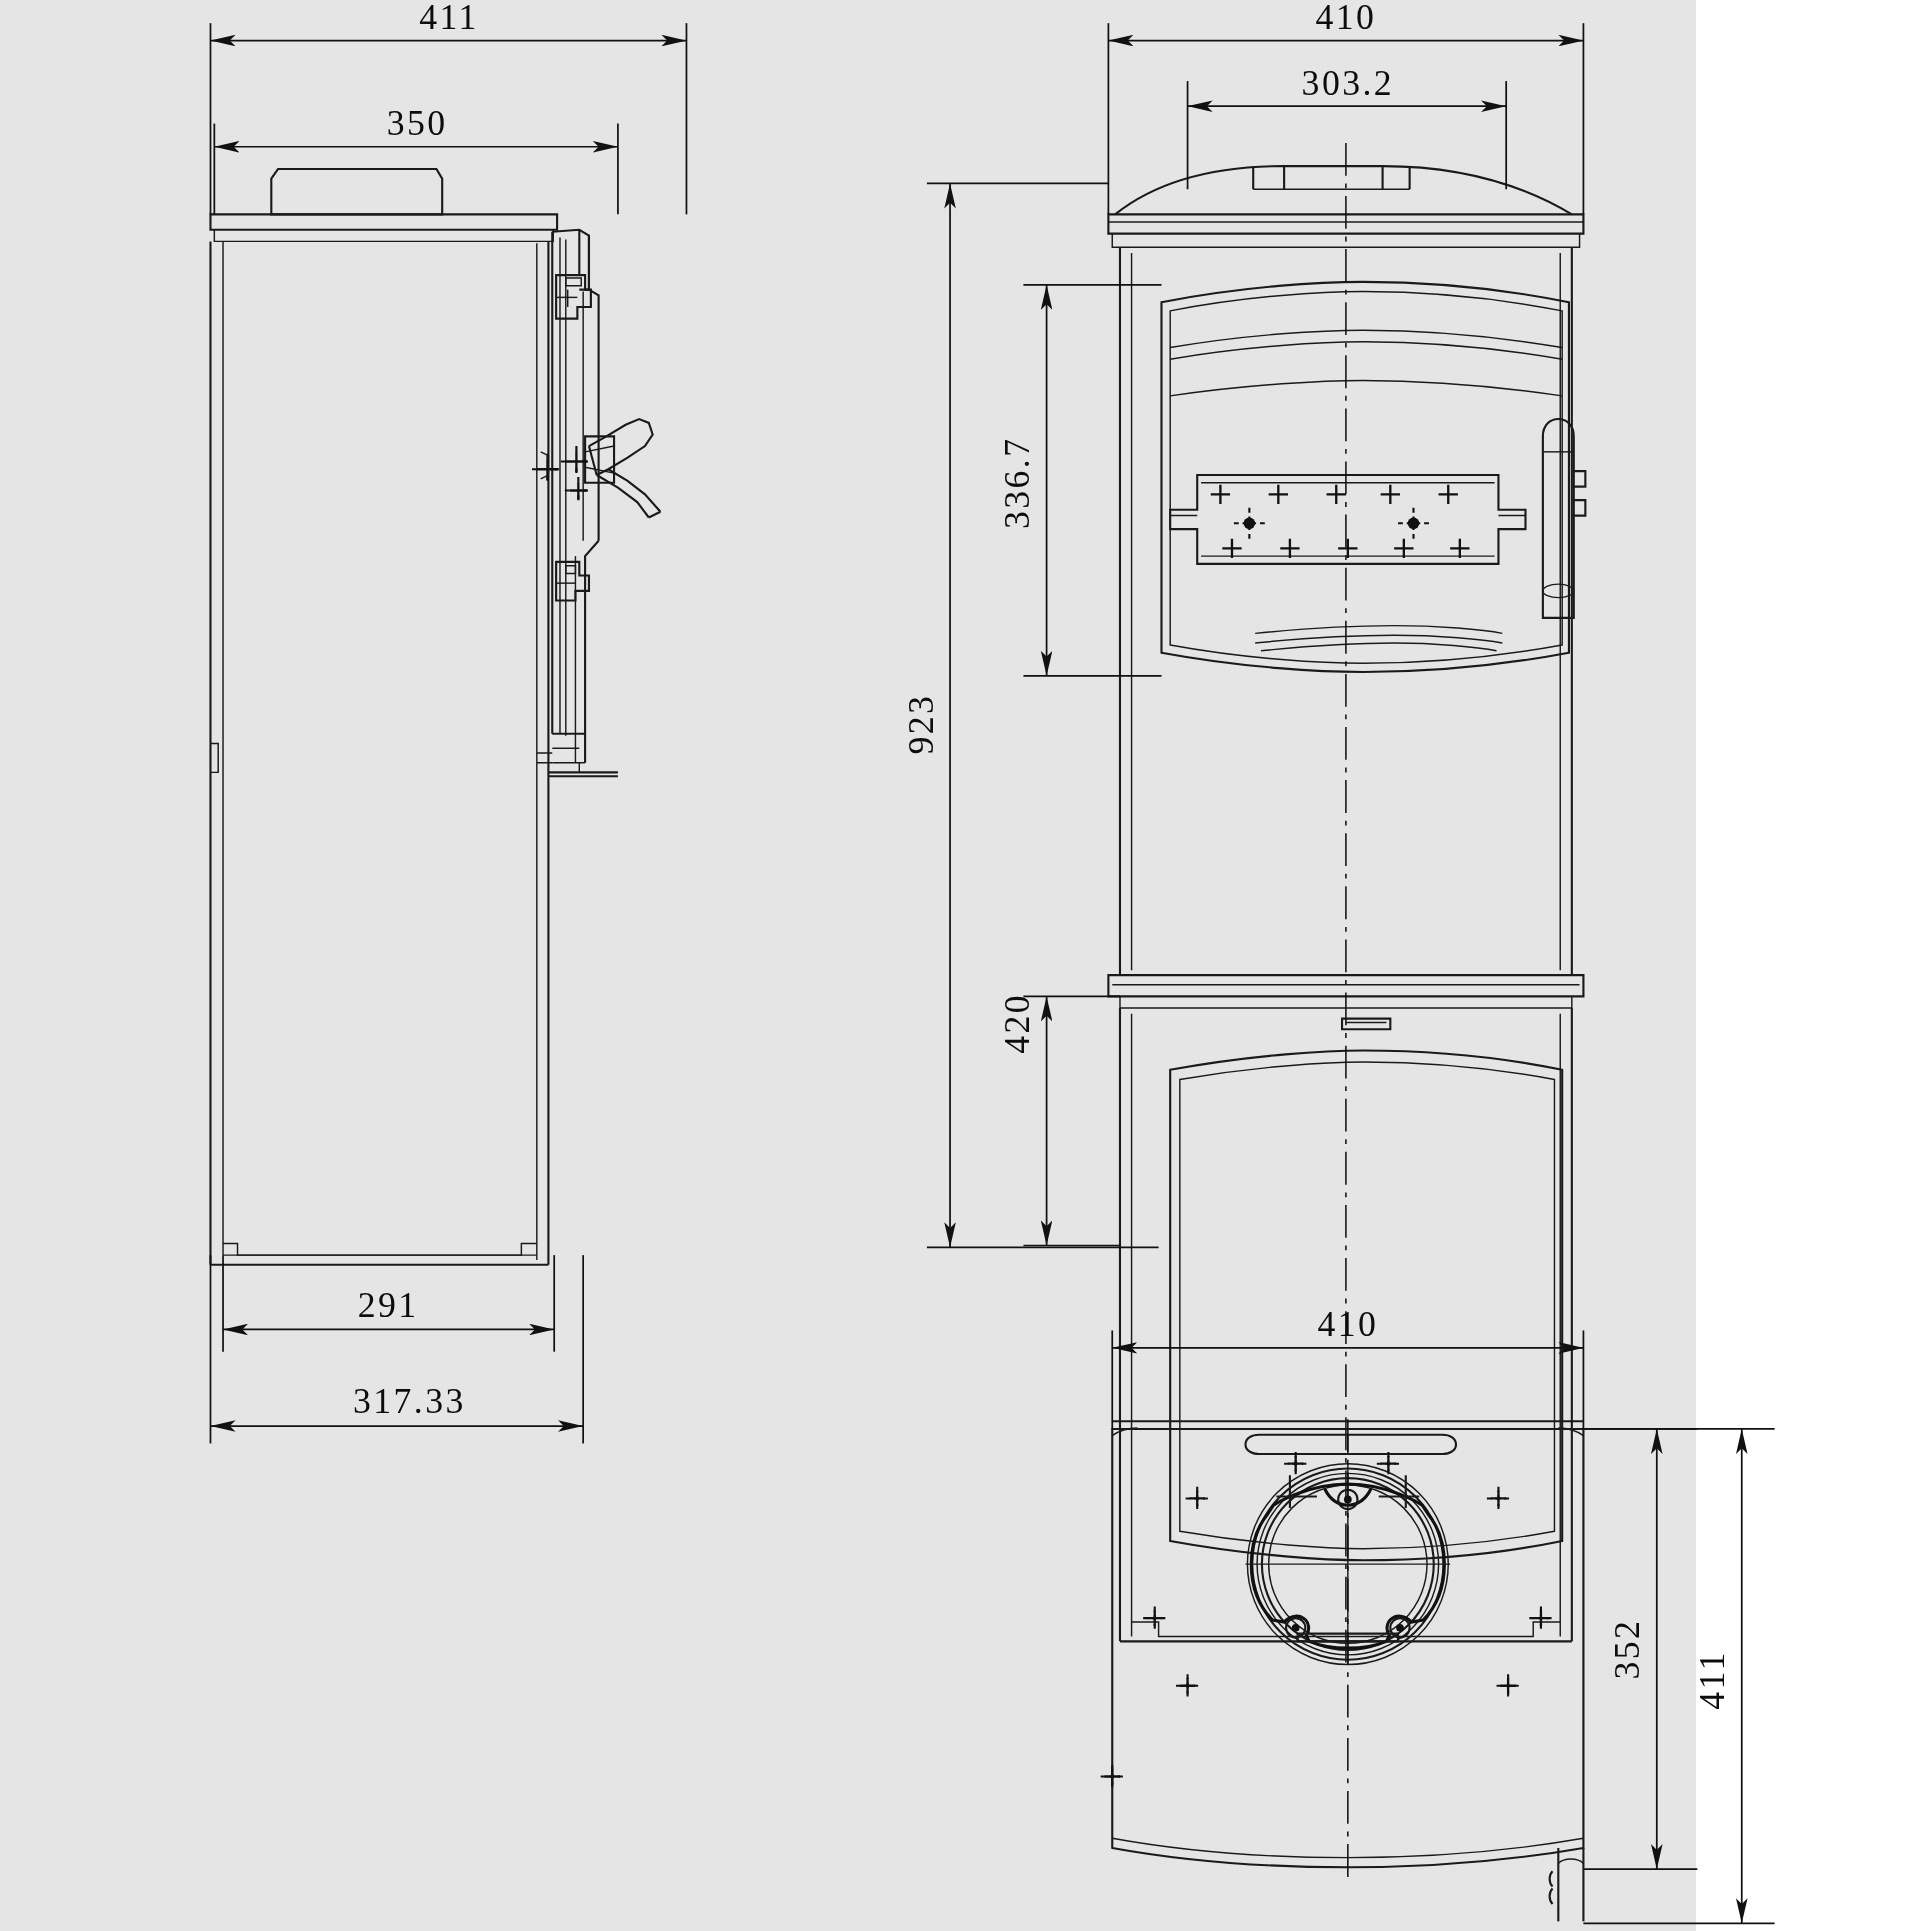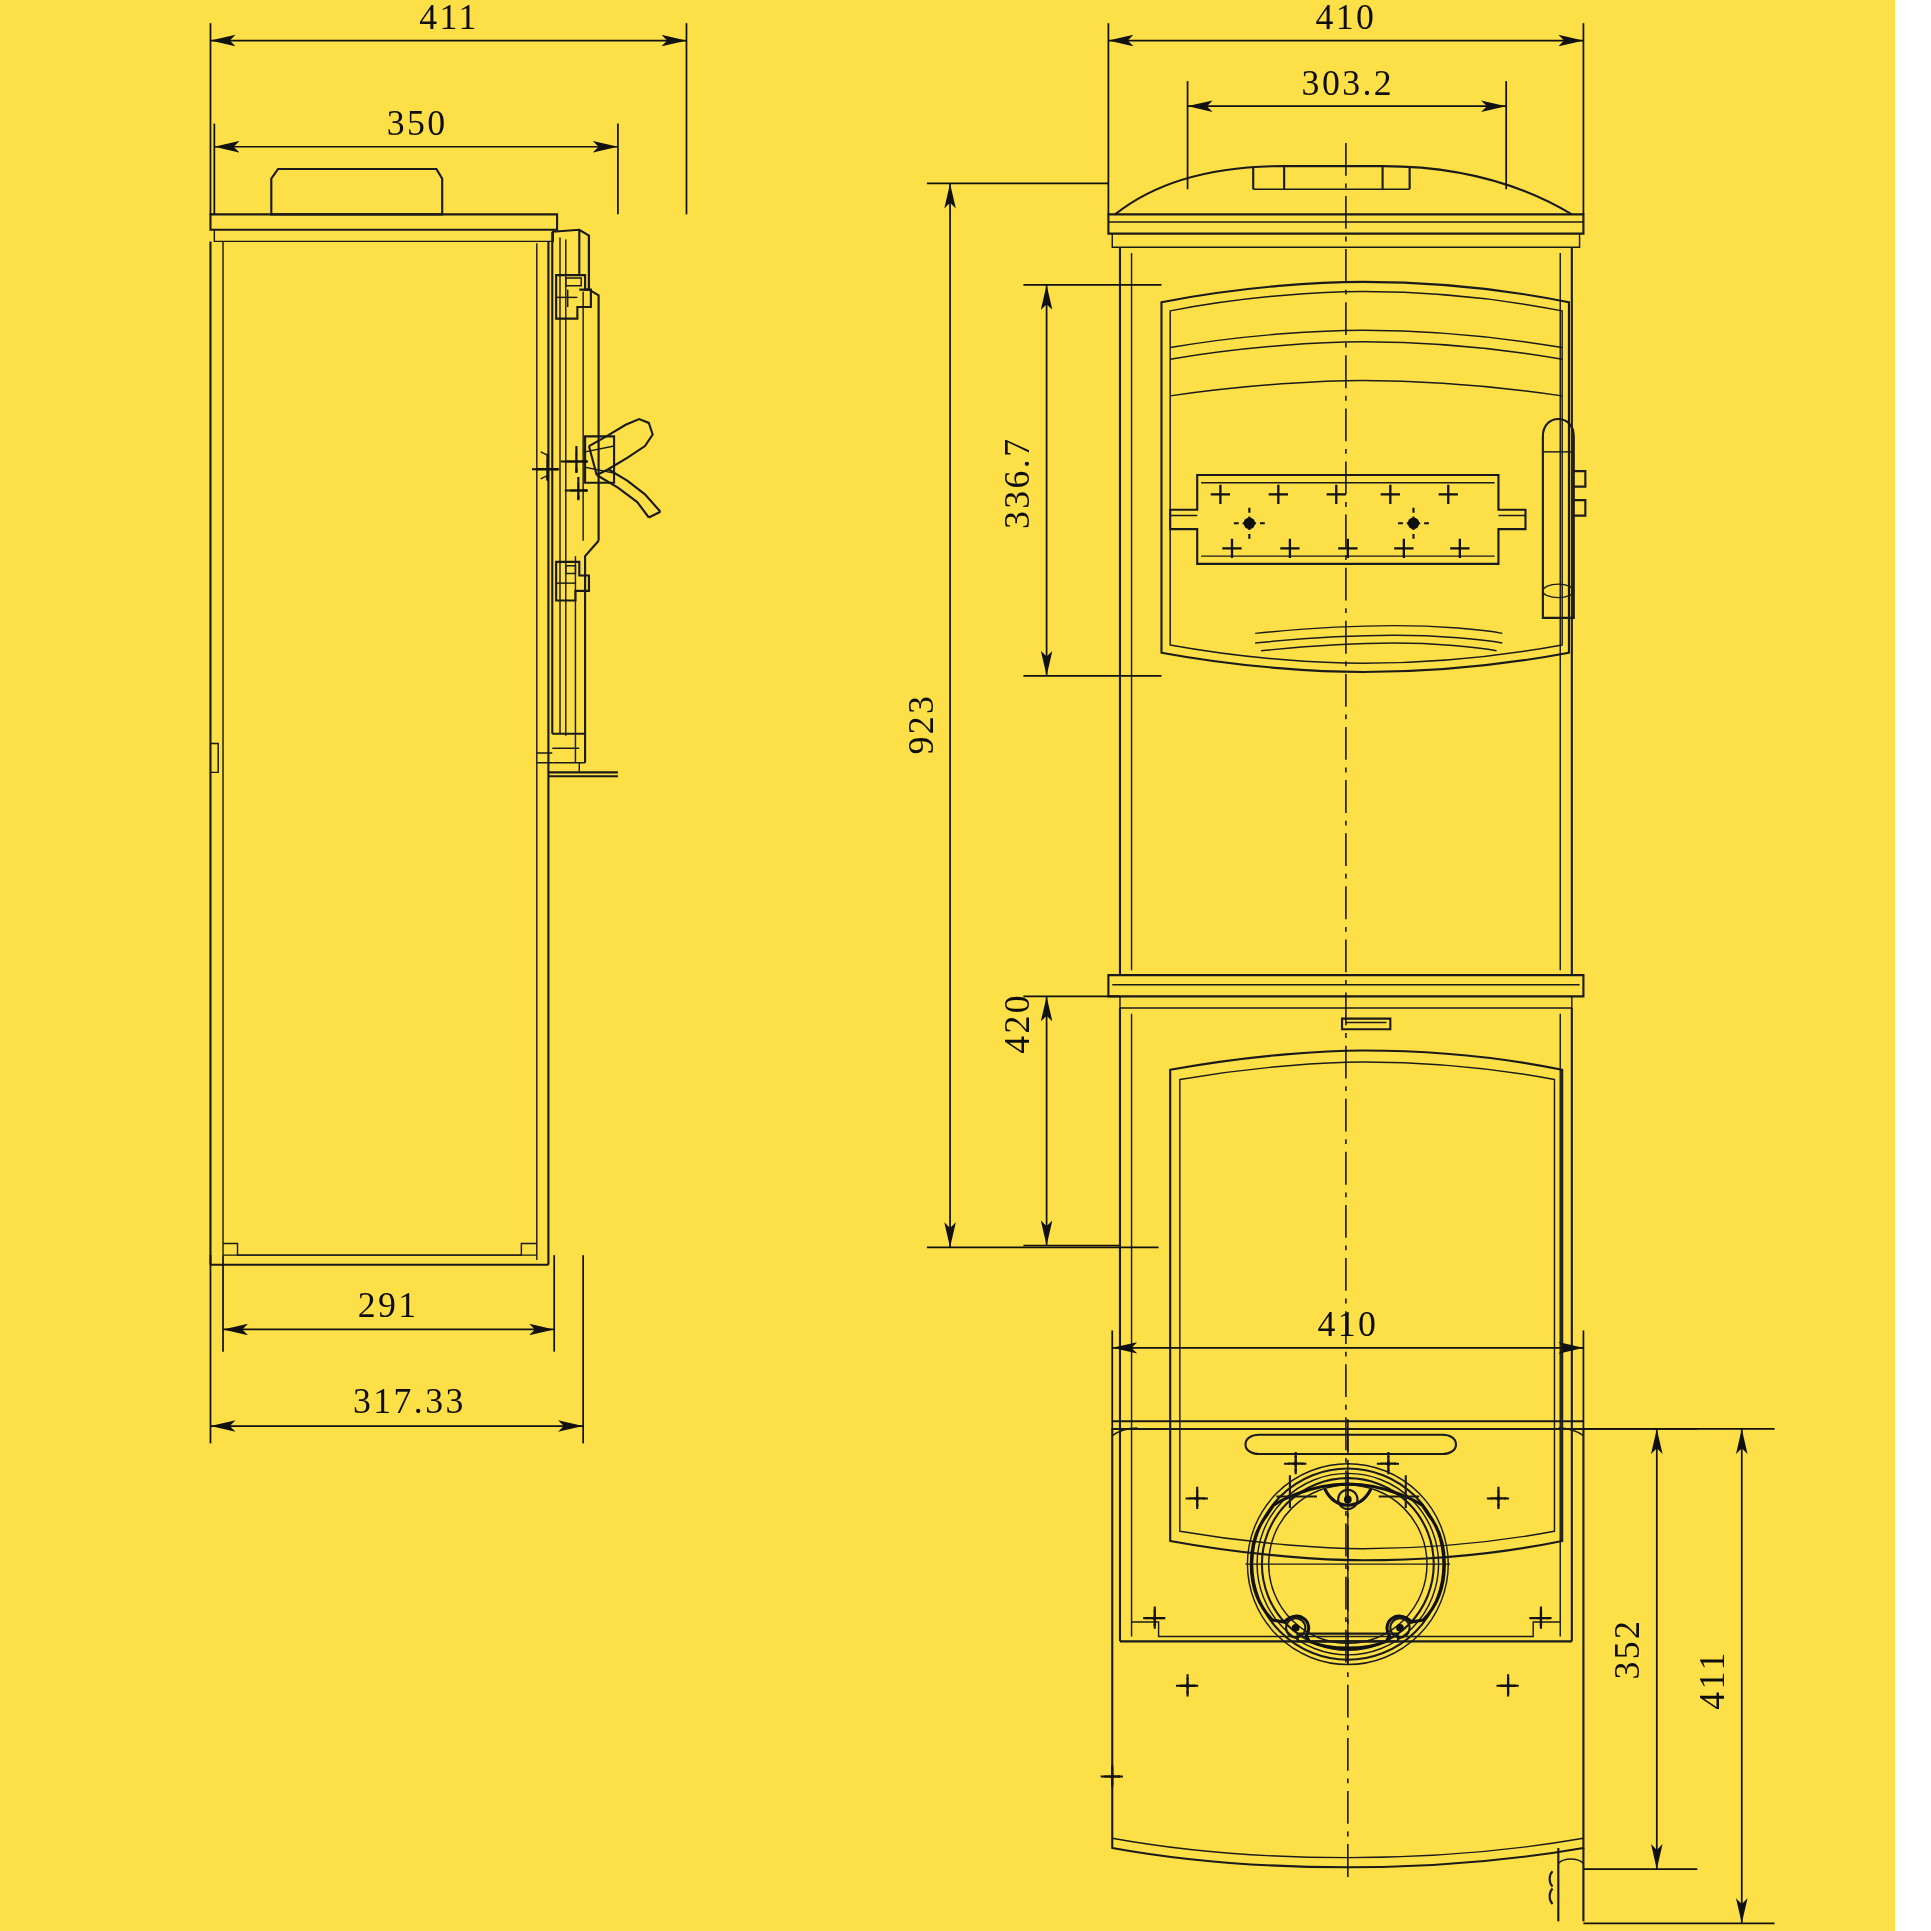--- a/index.html
+++ b/index.html
@@ -7,23 +7,23 @@
     margin: 0;
     padding: 0;
     background: #ffffff;
     width: 1931px;
     height: 1931px;
     overflow: hidden;
     font-family: "Liberation Serif", serif;
   }
   #sheet {
     position: relative;
-    width: 1895px;
+    width: 1696px;
     height: 1931px;
-    background: #fde047;
+    background: #e5e5e5;
     text-align: right;
   }
   svg.drawing {
     position: absolute;
     top: 0; left: 0;
     width: 1931px;
     height: 1931px;
     display: block;
   }
   .ln      { stroke: #1a1a1a; fill: none; stroke-width: 2.2; }

